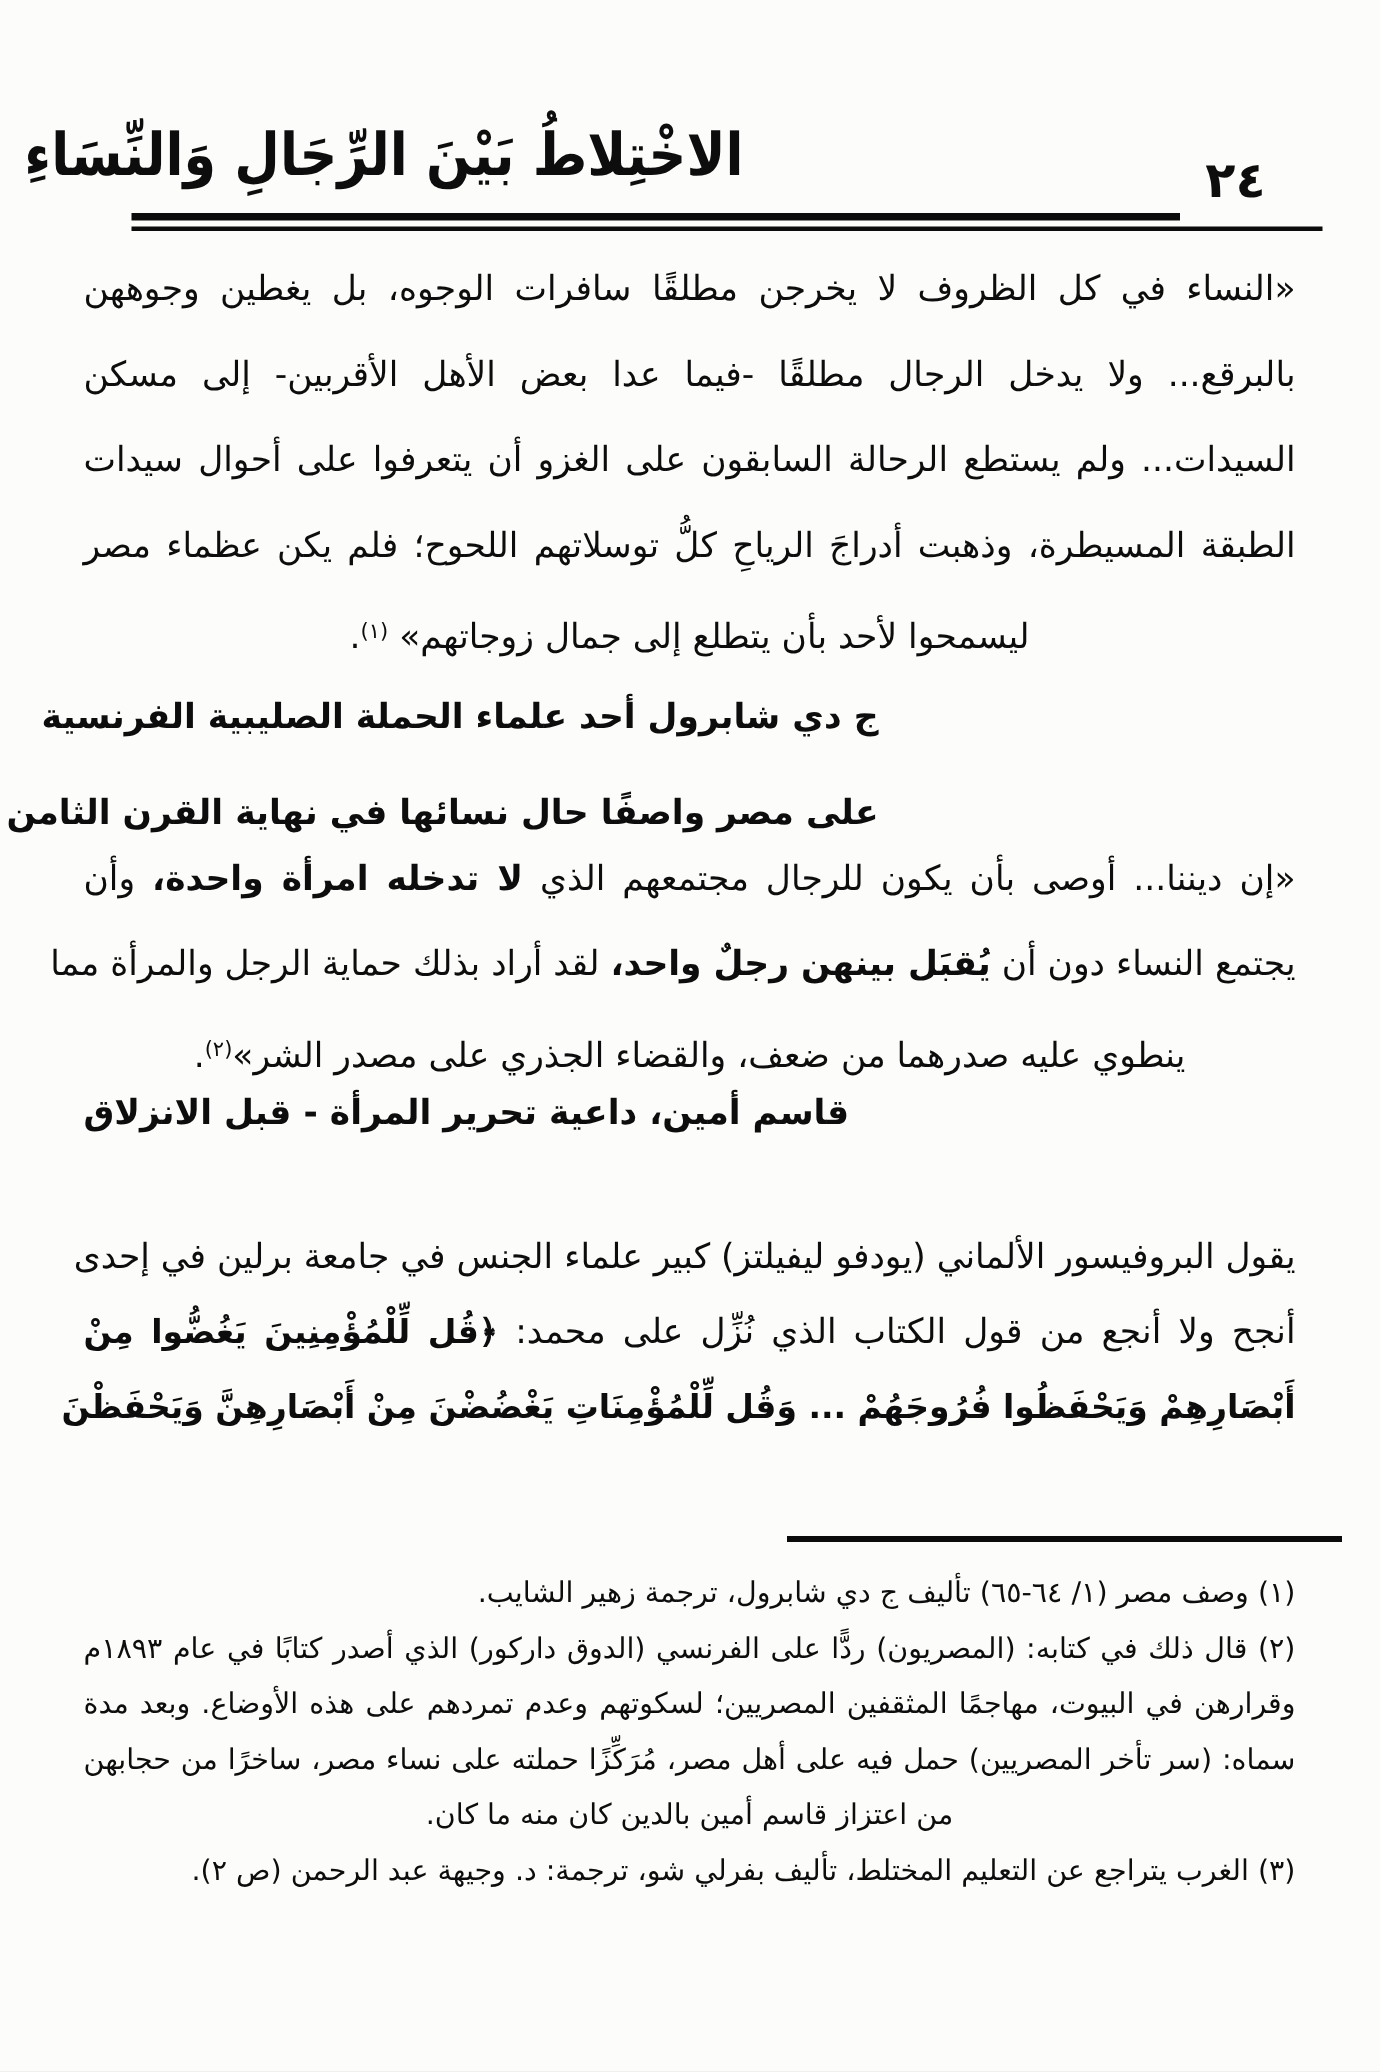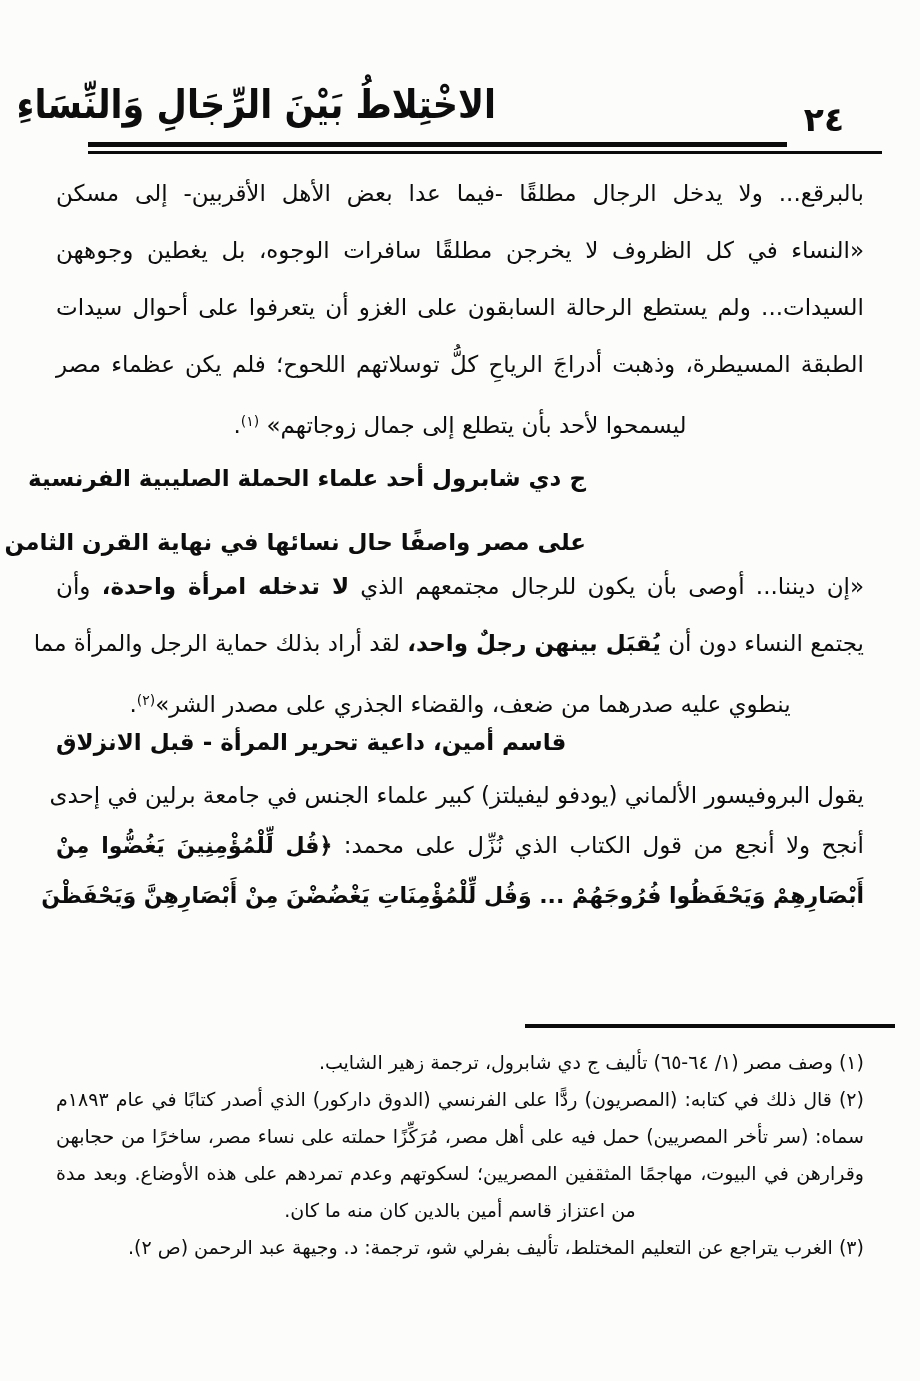--- a/index.html
+++ b/index.html
@@ -58,22 +58,22 @@
 <body>
 
 <div class="page">
 
   <div class="cal-title">الاخْتِلاطُ بَيْنَ الرِّجَالِ وَالنِّسَاءِ</div>
   <div class="rule-top"></div>
   <div class="rule-bottom"></div>
   <div class="page-num">٢٤</div>
 
   <div class="col" style="top:165px">
+    <div class="line just">«النساء في كل الظروف لا يخرجن مطلقًا سافرات الوجوه، بل يغطين وجوههن</div>
     <div class="line just">بالبرقع... ولا يدخل الرجال مطلقًا -فيما عدا بعض الأهل الأقربين- إلى مسكن</div>
-    <div class="line just">«النساء في كل الظروف لا يخرجن مطلقًا سافرات الوجوه، بل يغطين وجوههن</div>
     <div class="line just">السيدات... ولم يستطع الرحالة السابقون على الغزو أن يتعرفوا على أحوال سيدات</div>
     <div class="line just">الطبقة المسيطرة، وذهبت أدراجَ الرياحِ كلُّ توسلاتهم اللحوح؛ فلم يكن عظماء مصر</div>
     <div class="line center-line">
       <span>ليسمحوا لأحد بأن يتطلع إلى جمال زوجاتهم» </span><span class="sup">(١)</span><span>.</span>
     </div>
   </div>
 
   <div class="col attr attr1" style="top:446px">
     <div class="line">ج دي شابرول أحد علماء الحملة الصليبية الفرنسية</div>
     <div class="line">على مصر واصفًا حال نسائها في نهاية القرن الثامن عشر.</div>
@@ -88,34 +88,34 @@
     </div>
     <div class="line center-line">
       <span>ينطوي عليه صدرهما من ضعف، والقضاء الجذري على مصدر الشر»</span><span class="sup">(٢)</span><span>.</span>
     </div>
   </div>
 
   <div class="col attr attr2" style="top:710px">
     <div class="line">قاسم أمين، داعية تحرير المرأة - قبل الانزلاق</div>
   </div>
 
-  <div class="col verse-lines" style="top:770px">
+  <div class="col verse-lines" style="top:813px">
     <div class="line just">يقول البروفيسور الألماني (يودفو ليفيلتز) كبير علماء الجنس في جامعة برلين في إحدى</div>
     <div class="line just">
       <span>أنجح ولا أنجع من قول الكتاب الذي نُزِّل على محمد: </span><span class="quran">﴿قُل لِّلْمُؤْمِنِينَ يَغُضُّوا مِنْ</span>
     </div>
     <div class="line just">
       <span class="quran">أَبْصَارِهِمْ وَيَحْفَظُوا فُرُوجَهُمْ ... وَقُل لِّلْمُؤْمِنَاتِ يَغْضُضْنَ مِنْ أَبْصَارِهِنَّ وَيَحْفَظْنَ</span>
     </div>
   </div>
 
   <div class="fn-sep"></div>
 
   <div class="col footnotes" style="top:1044px">
     <div class="line right-line">(١) وصف مصر (١/ ٦٤-٦٥) تأليف ج دي شابرول، ترجمة زهير الشايب.</div>
     <div class="line just">(٢) قال ذلك في كتابه: (المصريون) ردًّا على الفرنسي (الدوق داركور) الذي أصدر كتابًا في عام ١٨٩٣م</div>
+    <div class="line just">وقرارهن في البيوت، مهاجمًا المثقفين المصريين؛ لسكوتهم وعدم تمردهم على هذه الأوضاع. وبعد مدة</div>
     <div class="line just">سماه: (سر تأخر المصريين) حمل فيه على أهل مصر، مُرَكِّزًا حملته على نساء مصر، ساخرًا من حجابهن</div>
-    <div class="line just">وقرارهن في البيوت، مهاجمًا المثقفين المصريين؛ لسكوتهم وعدم تمردهم على هذه الأوضاع. وبعد مدة</div>
     <div class="line center-line">من اعتزاز قاسم أمين بالدين كان منه ما كان.</div>
     <div class="line right-line">(٣) الغرب يتراجع عن التعليم المختلط، تأليف بفرلي شو، ترجمة: د. وجيهة عبد الرحمن (ص ٢).</div>
   </div>
 
 </div>
 
 </body></html>

